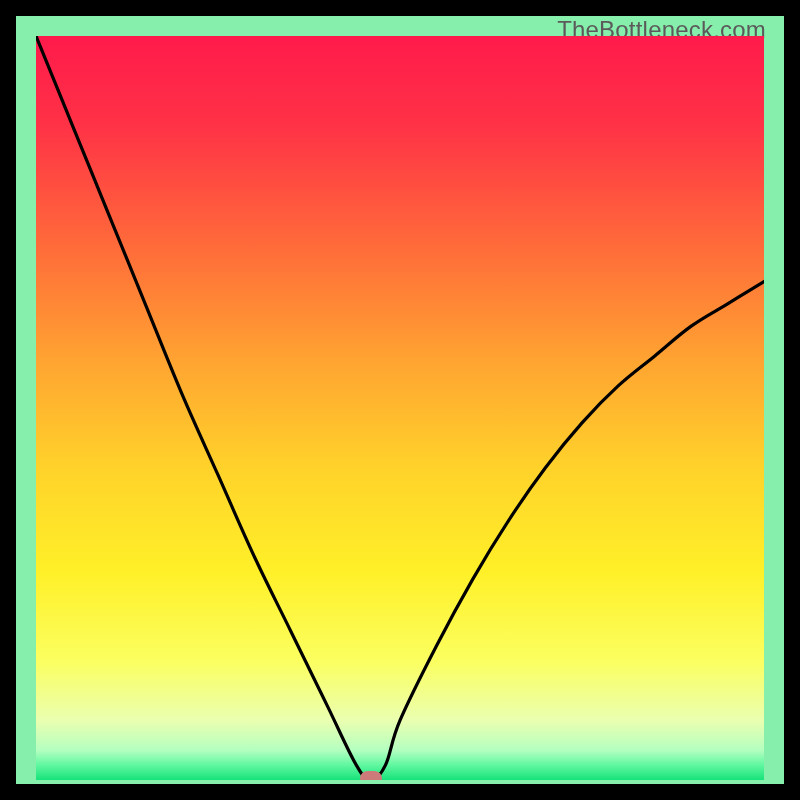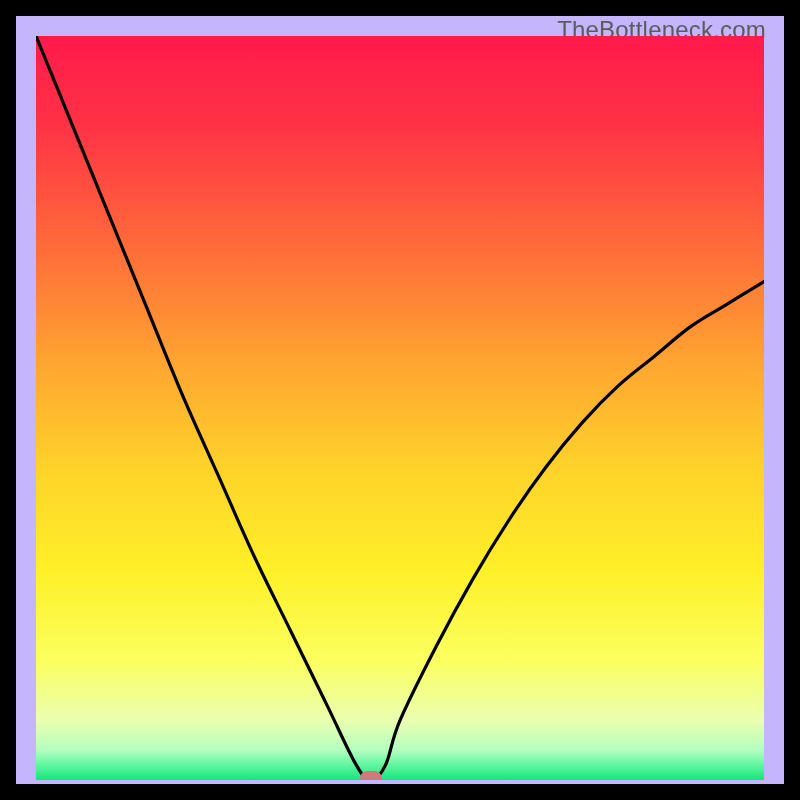--- a/index.html
+++ b/index.html
@@ -10,21 +10,21 @@
     background: #000;
     overflow: hidden;
     font-family: Arial, Helvetica, sans-serif;
   }
   .frame {
     position: absolute;
     left: 16px;
     top: 16px;
     width: 768px;
     height: 768px;
-    background: #c4b5fd;
+    background: #86efac;
   }
   .plot-area {
     position: absolute;
     left: 20px;
     top: 20px;
     width: 728px;
     height: 744px;
     overflow: hidden;
   }
   .gradient {

